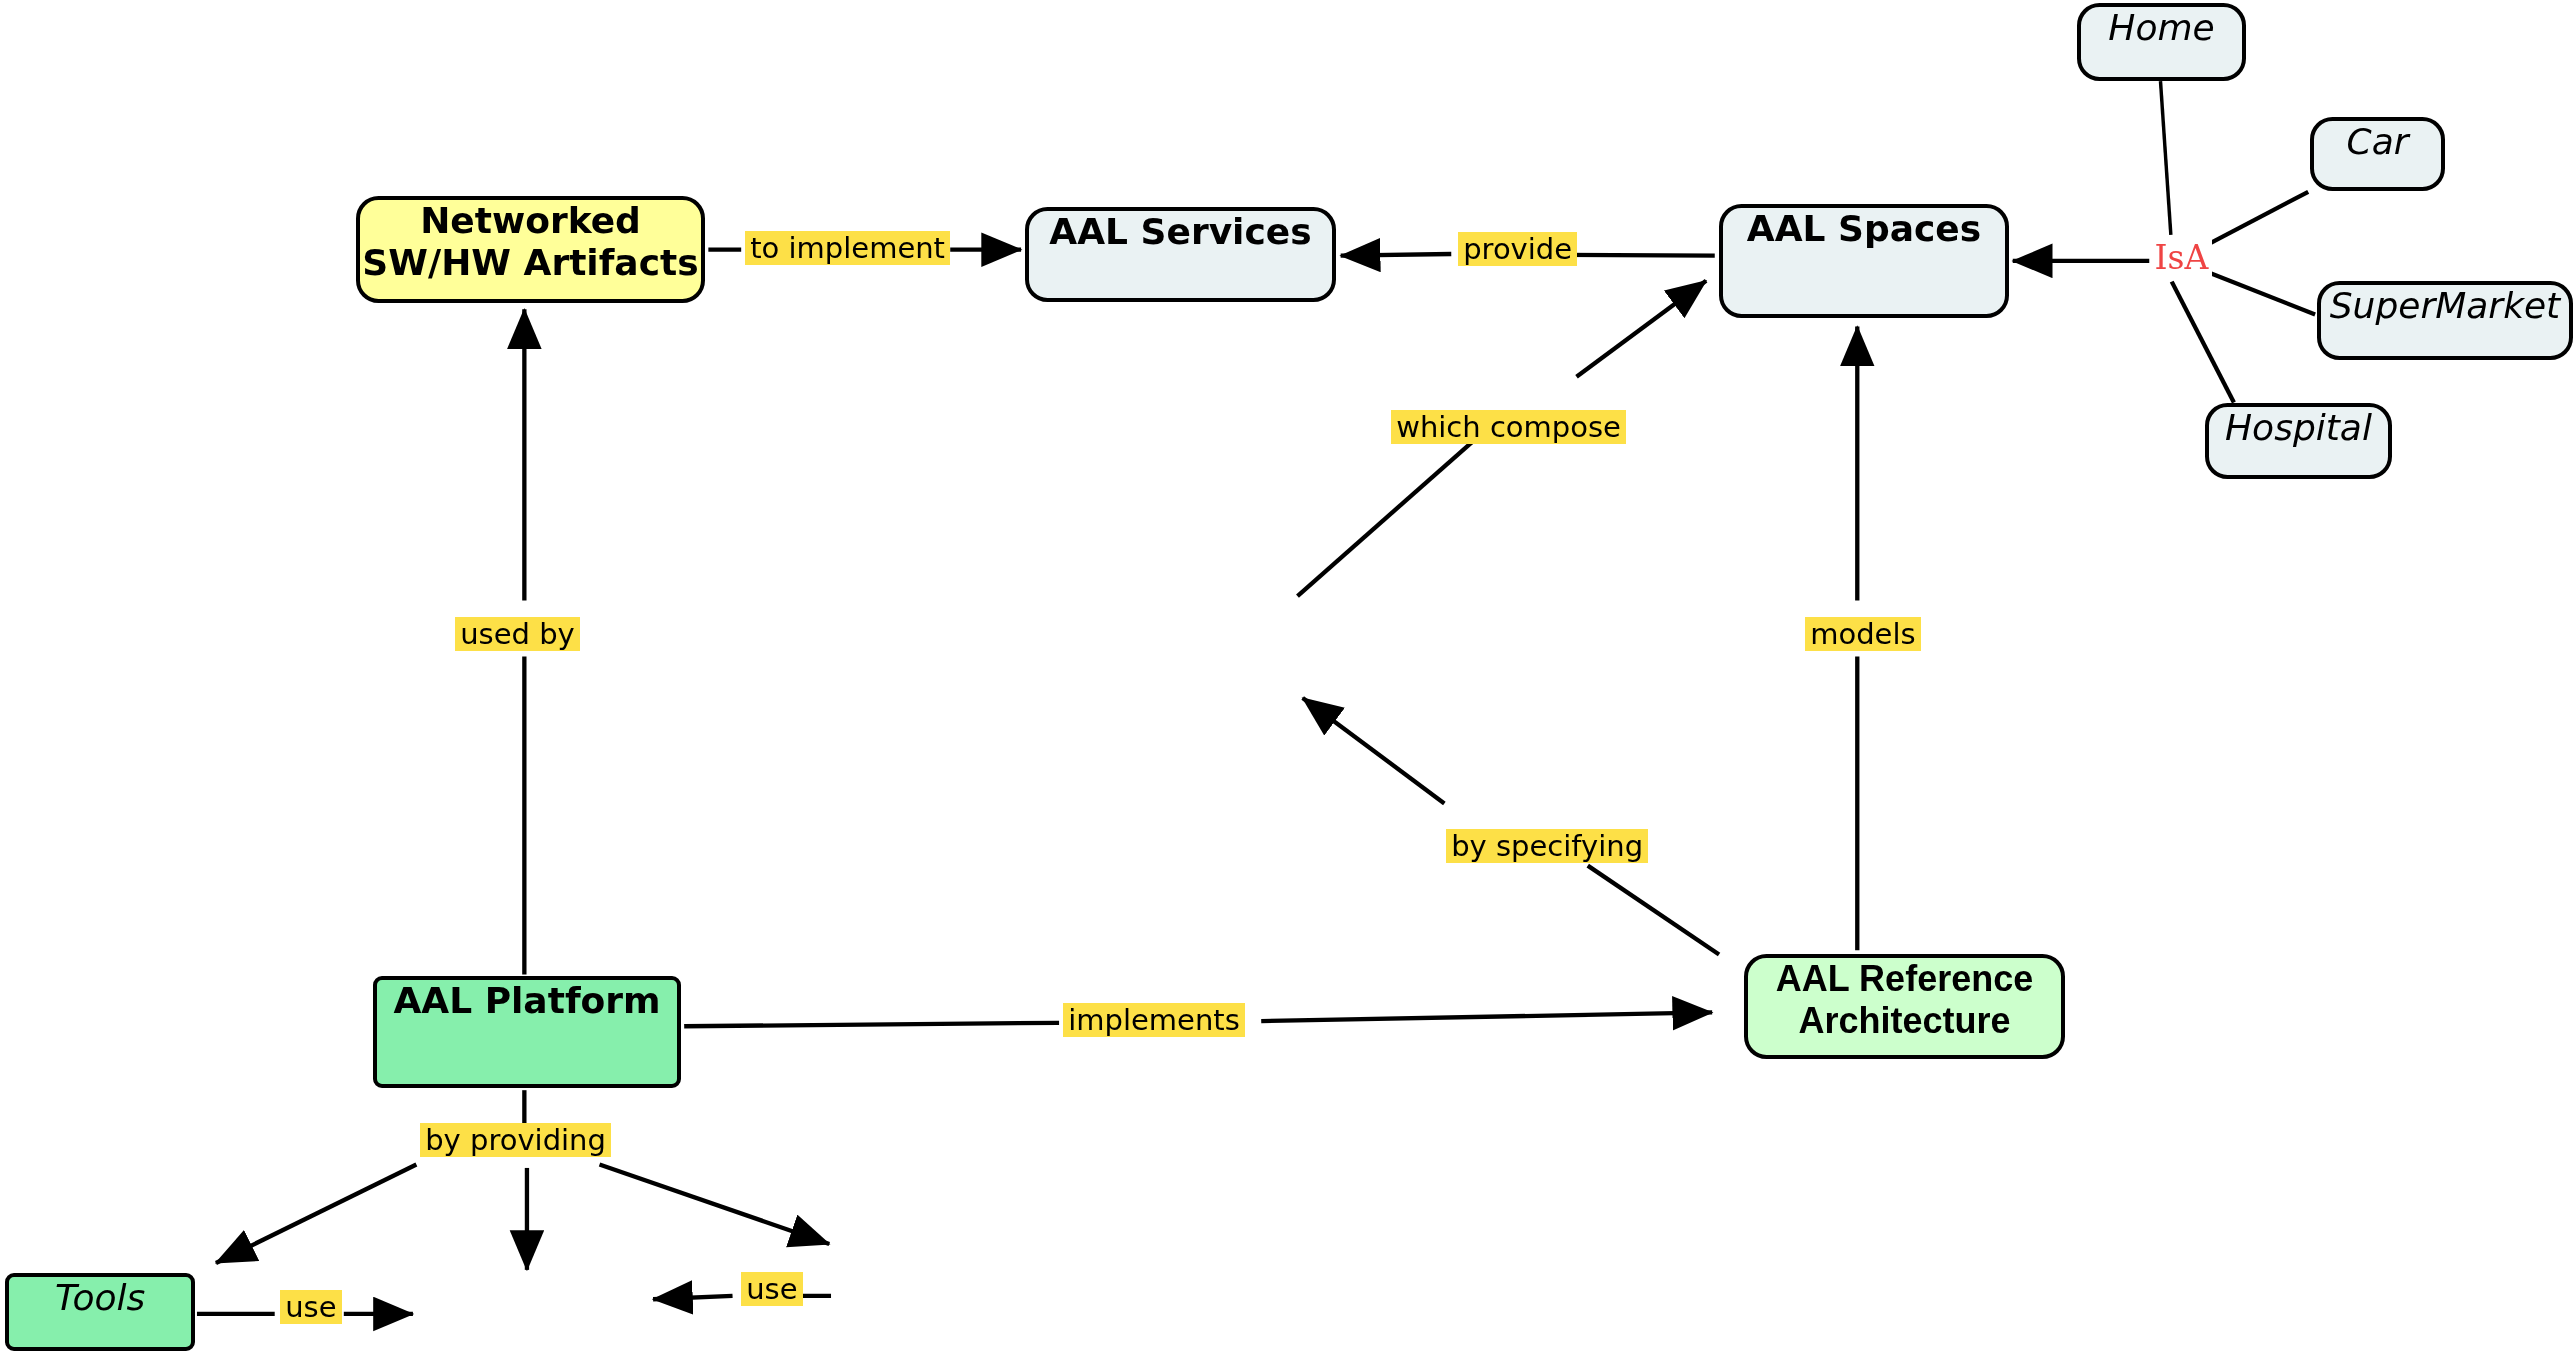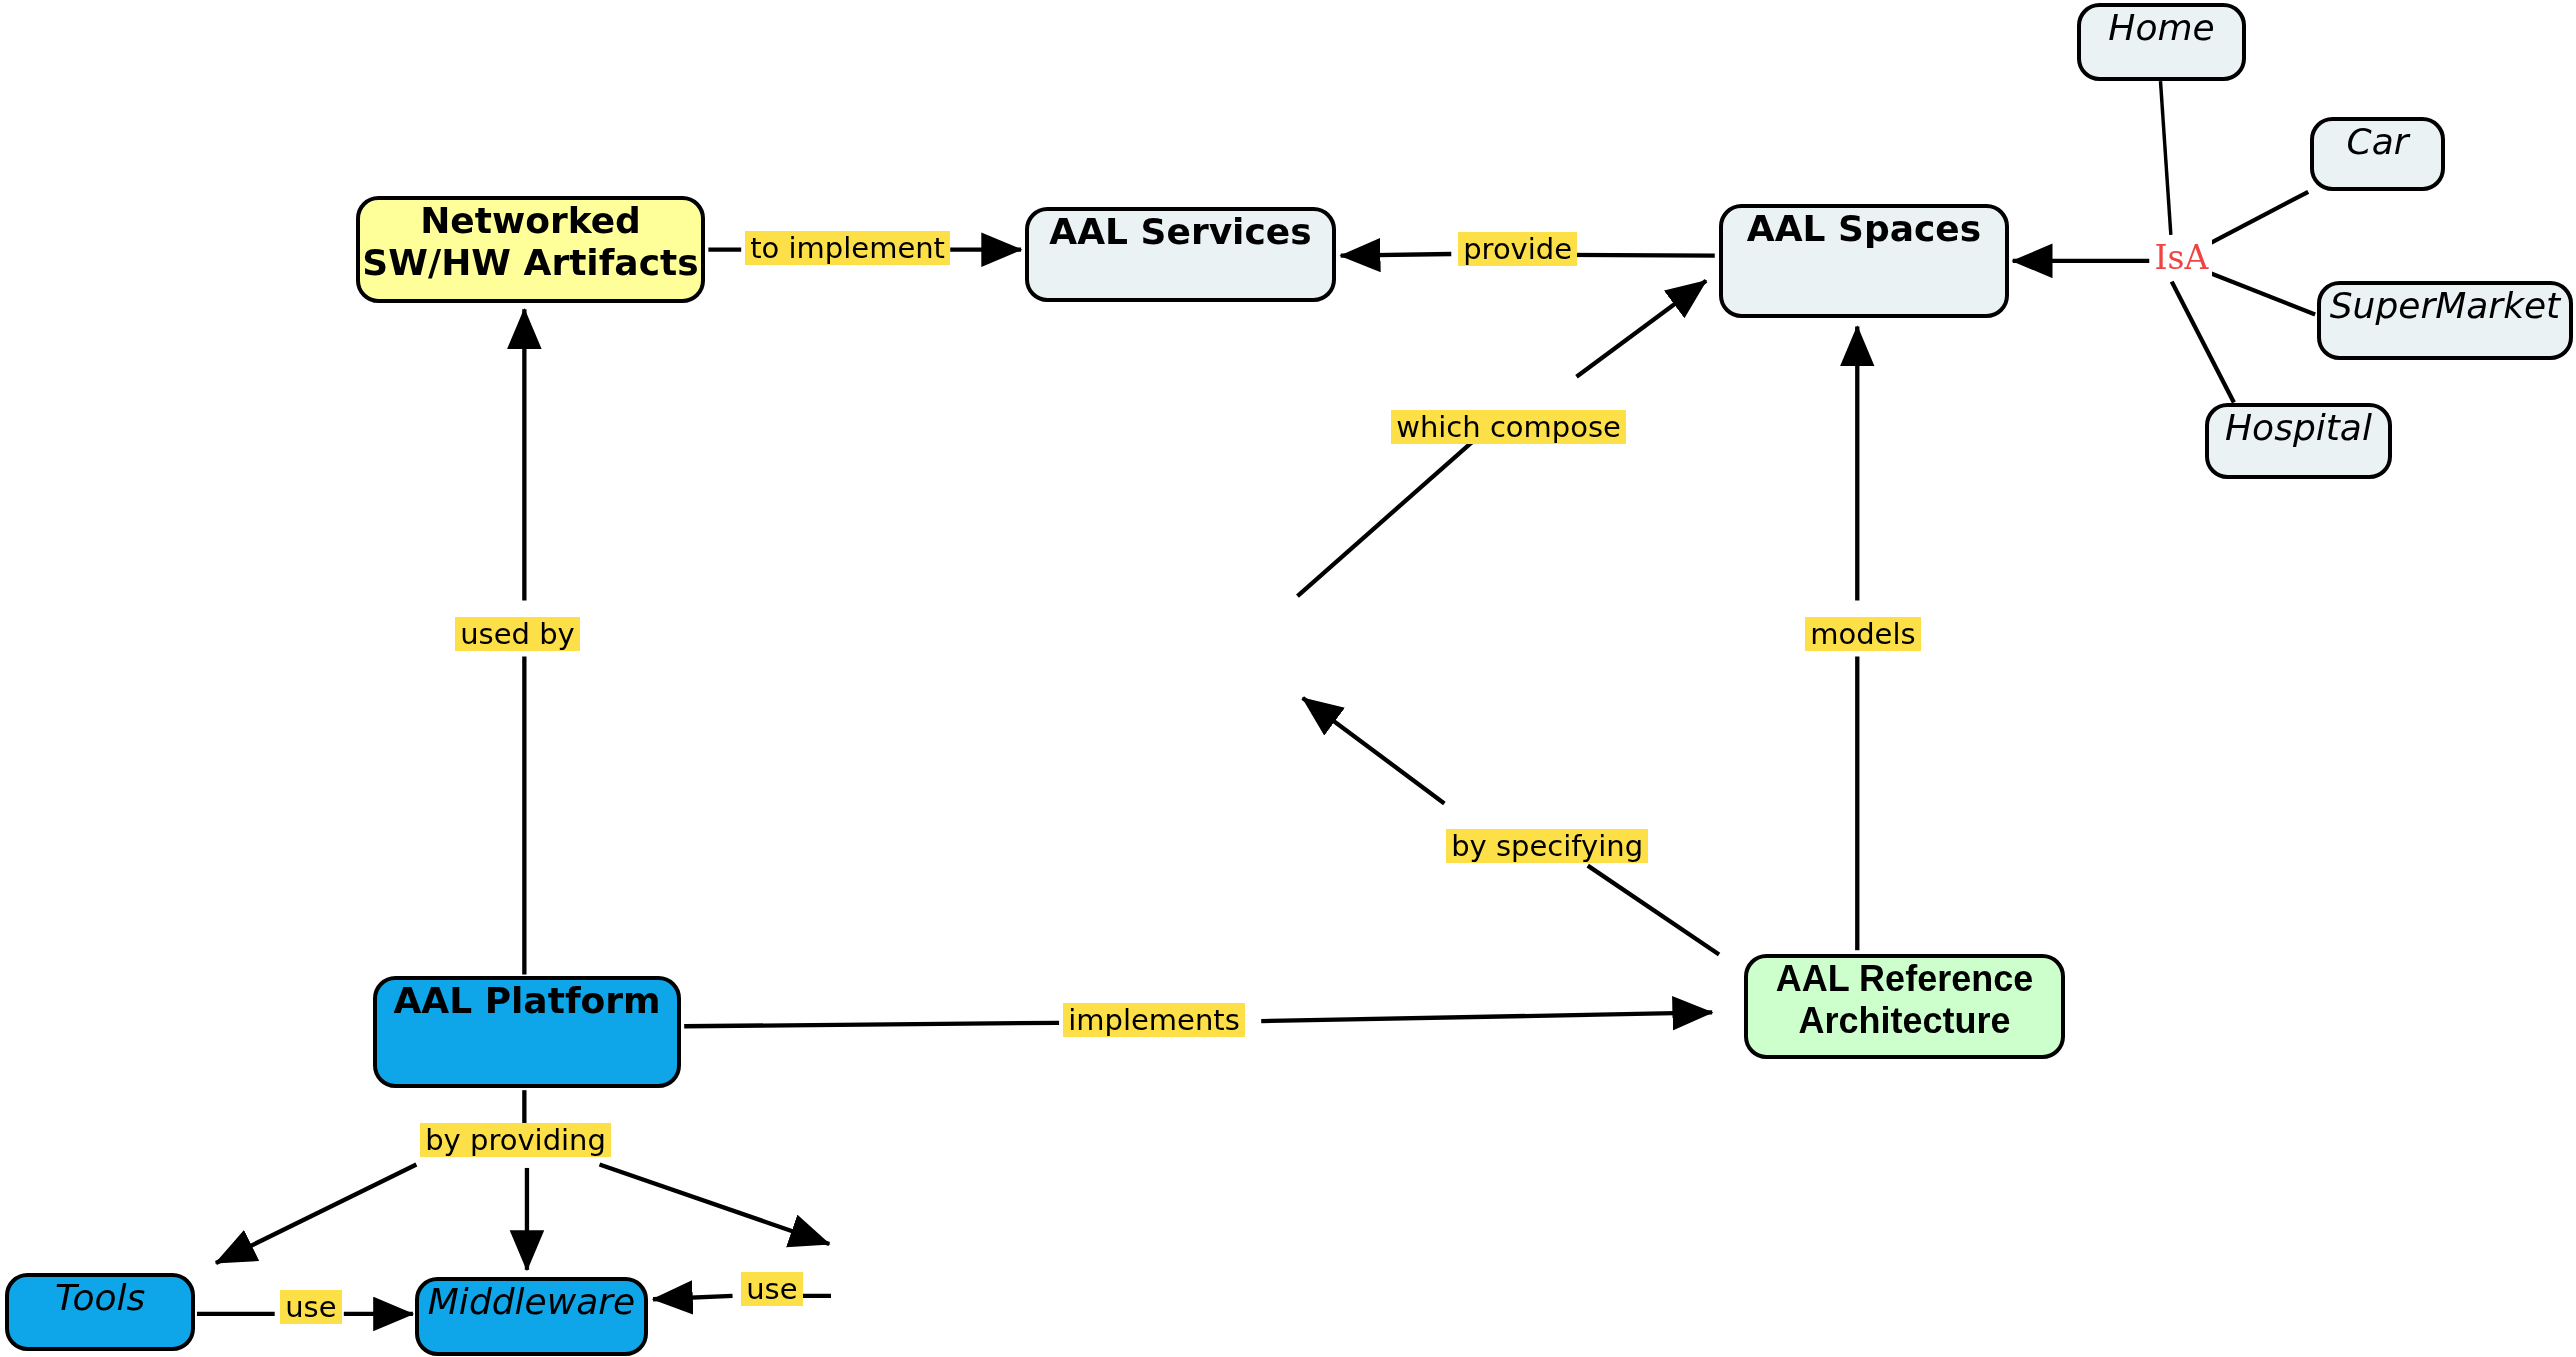--- a/index.html
+++ b/index.html
@@ -31,21 +31,21 @@
     text-align: center;
     line-height: 1.16;
     color: #000000;
     z-index: 5;
   }
   .node.bold   { font-weight: bold; font-style: normal; }
   .node.italic { font-weight: normal; font-style: italic; }
   .fill-yellow { background: #ffff99; }
   .fill-blue   { background: #eaf2f3; }
   .fill-green  { background: #ccffcc; }
-  .fill-purple { background: #0ea5e9; }
+  .fill-purple { background: #86efac; border-radius: 9px; }
   .edge-label {
     position: absolute;
     color: #000000;
     font-size: 29px;
     font-weight: normal;
     font-style: normal;
     white-space: nowrap;
     background: #fde047;
     padding: 0 5.2px;
     z-index: 8;
@@ -195,23 +195,20 @@
     <span>
       <span>AAL Reference</span><br>
       <span>Architecture</span>
     </span>
   </div>
 
   <div class="node fill-purple italic" id="node-tools" style="left:5.2px; top:1273px; width:190px; height:78px; font-size:36px;">
     <span>Tools</span>
   </div>
 
-  <div class="node fill-purple italic" id="node-middleware" style="left:415px; top:1277px; width:233px; height:79px; font-size:36px;">
-    <span>Middleware</span>
-  </div>
 
 
   <div class="relay-label" id="relay-isa" style="left:2151px; top:238px;">
     <span>IsA</span>
   </div>
 
   <div class="edge-label" style="left:745px; top:231px;">
     <span>to implement</span>
   </div>
 

